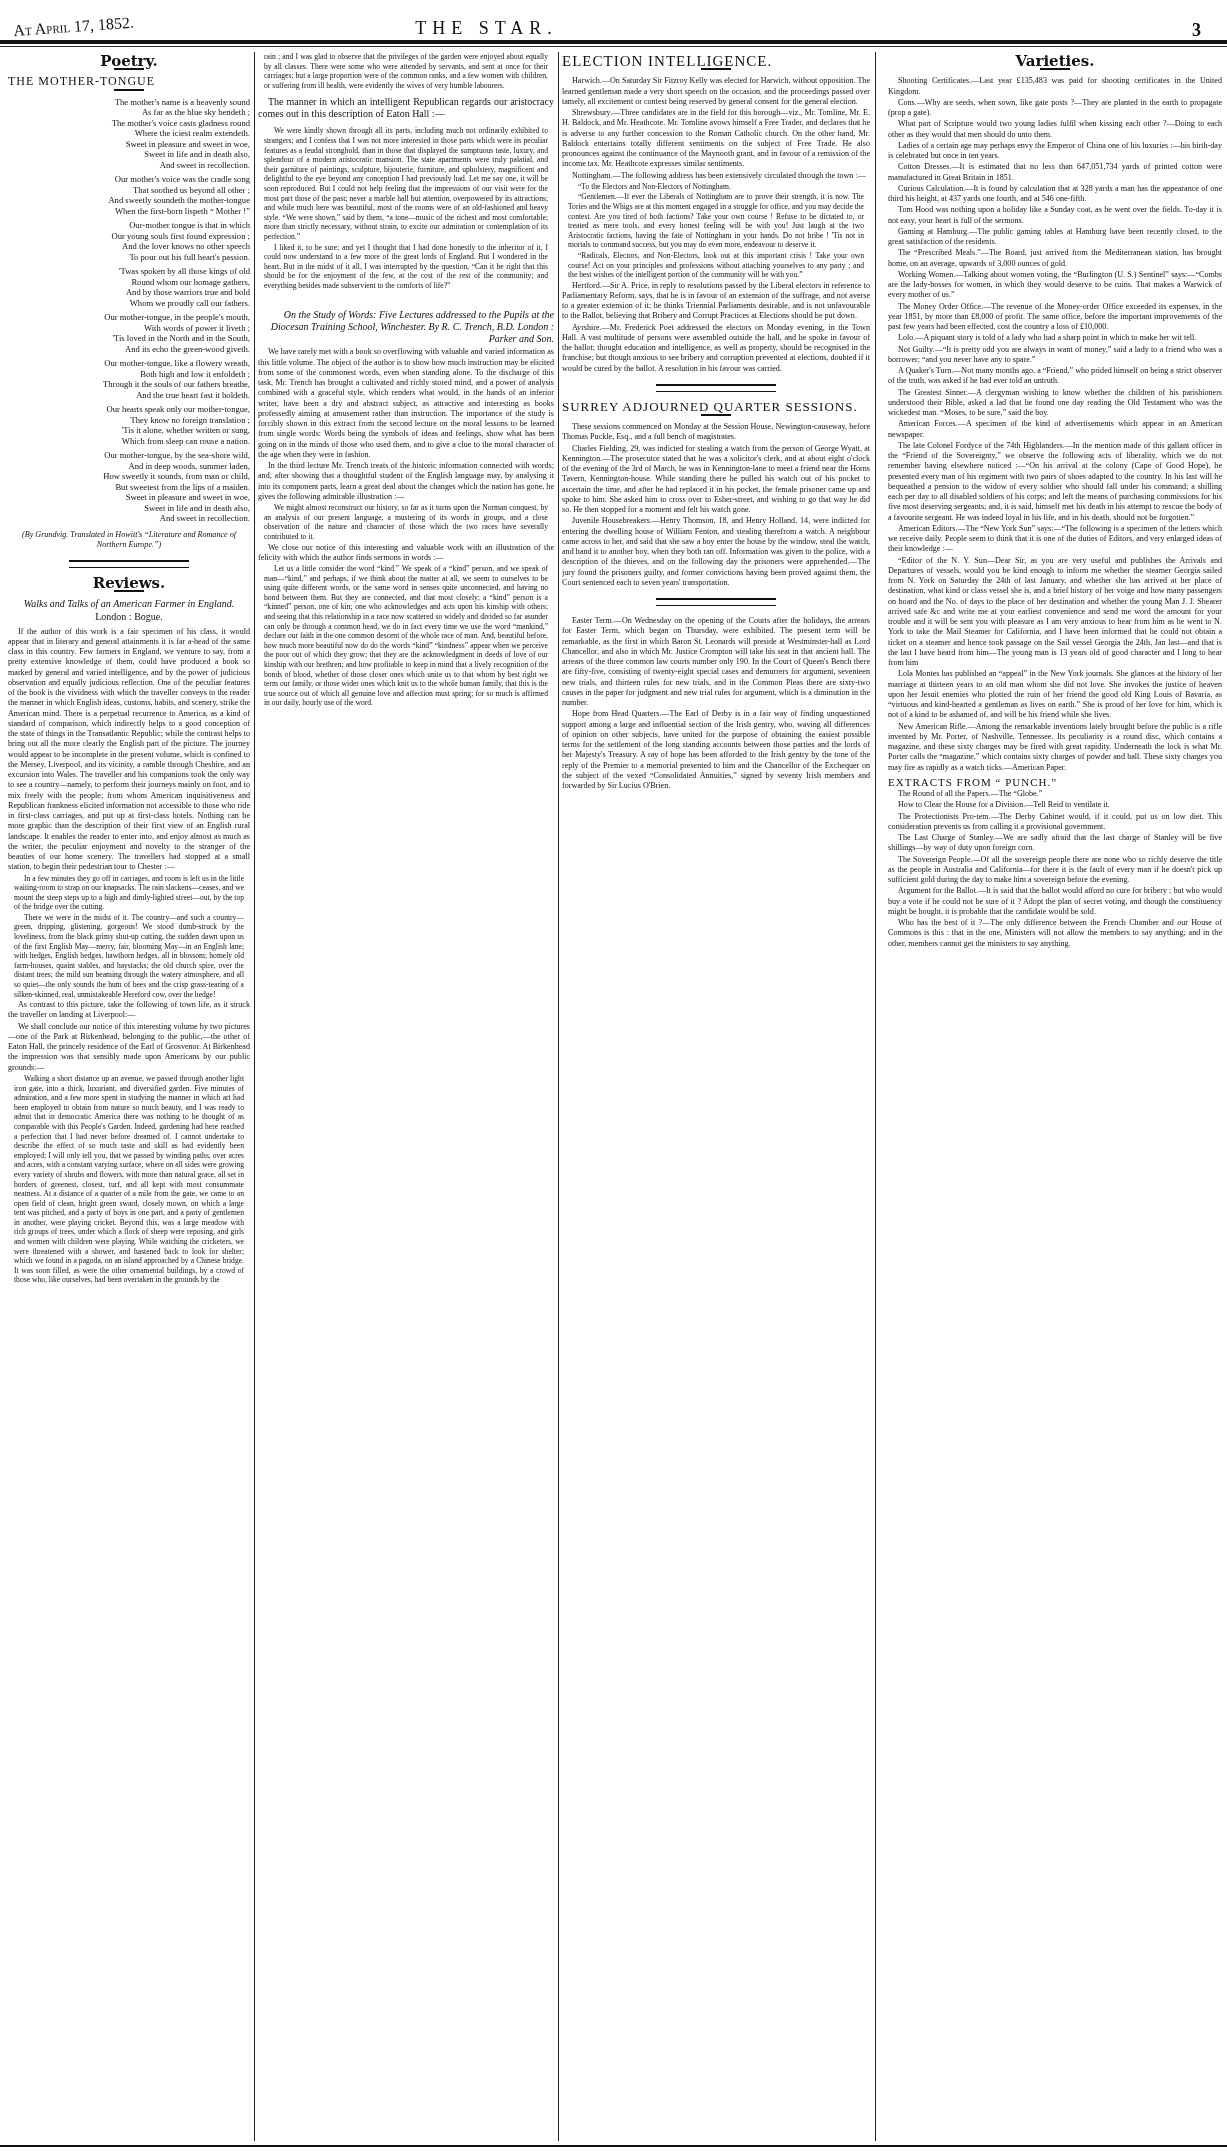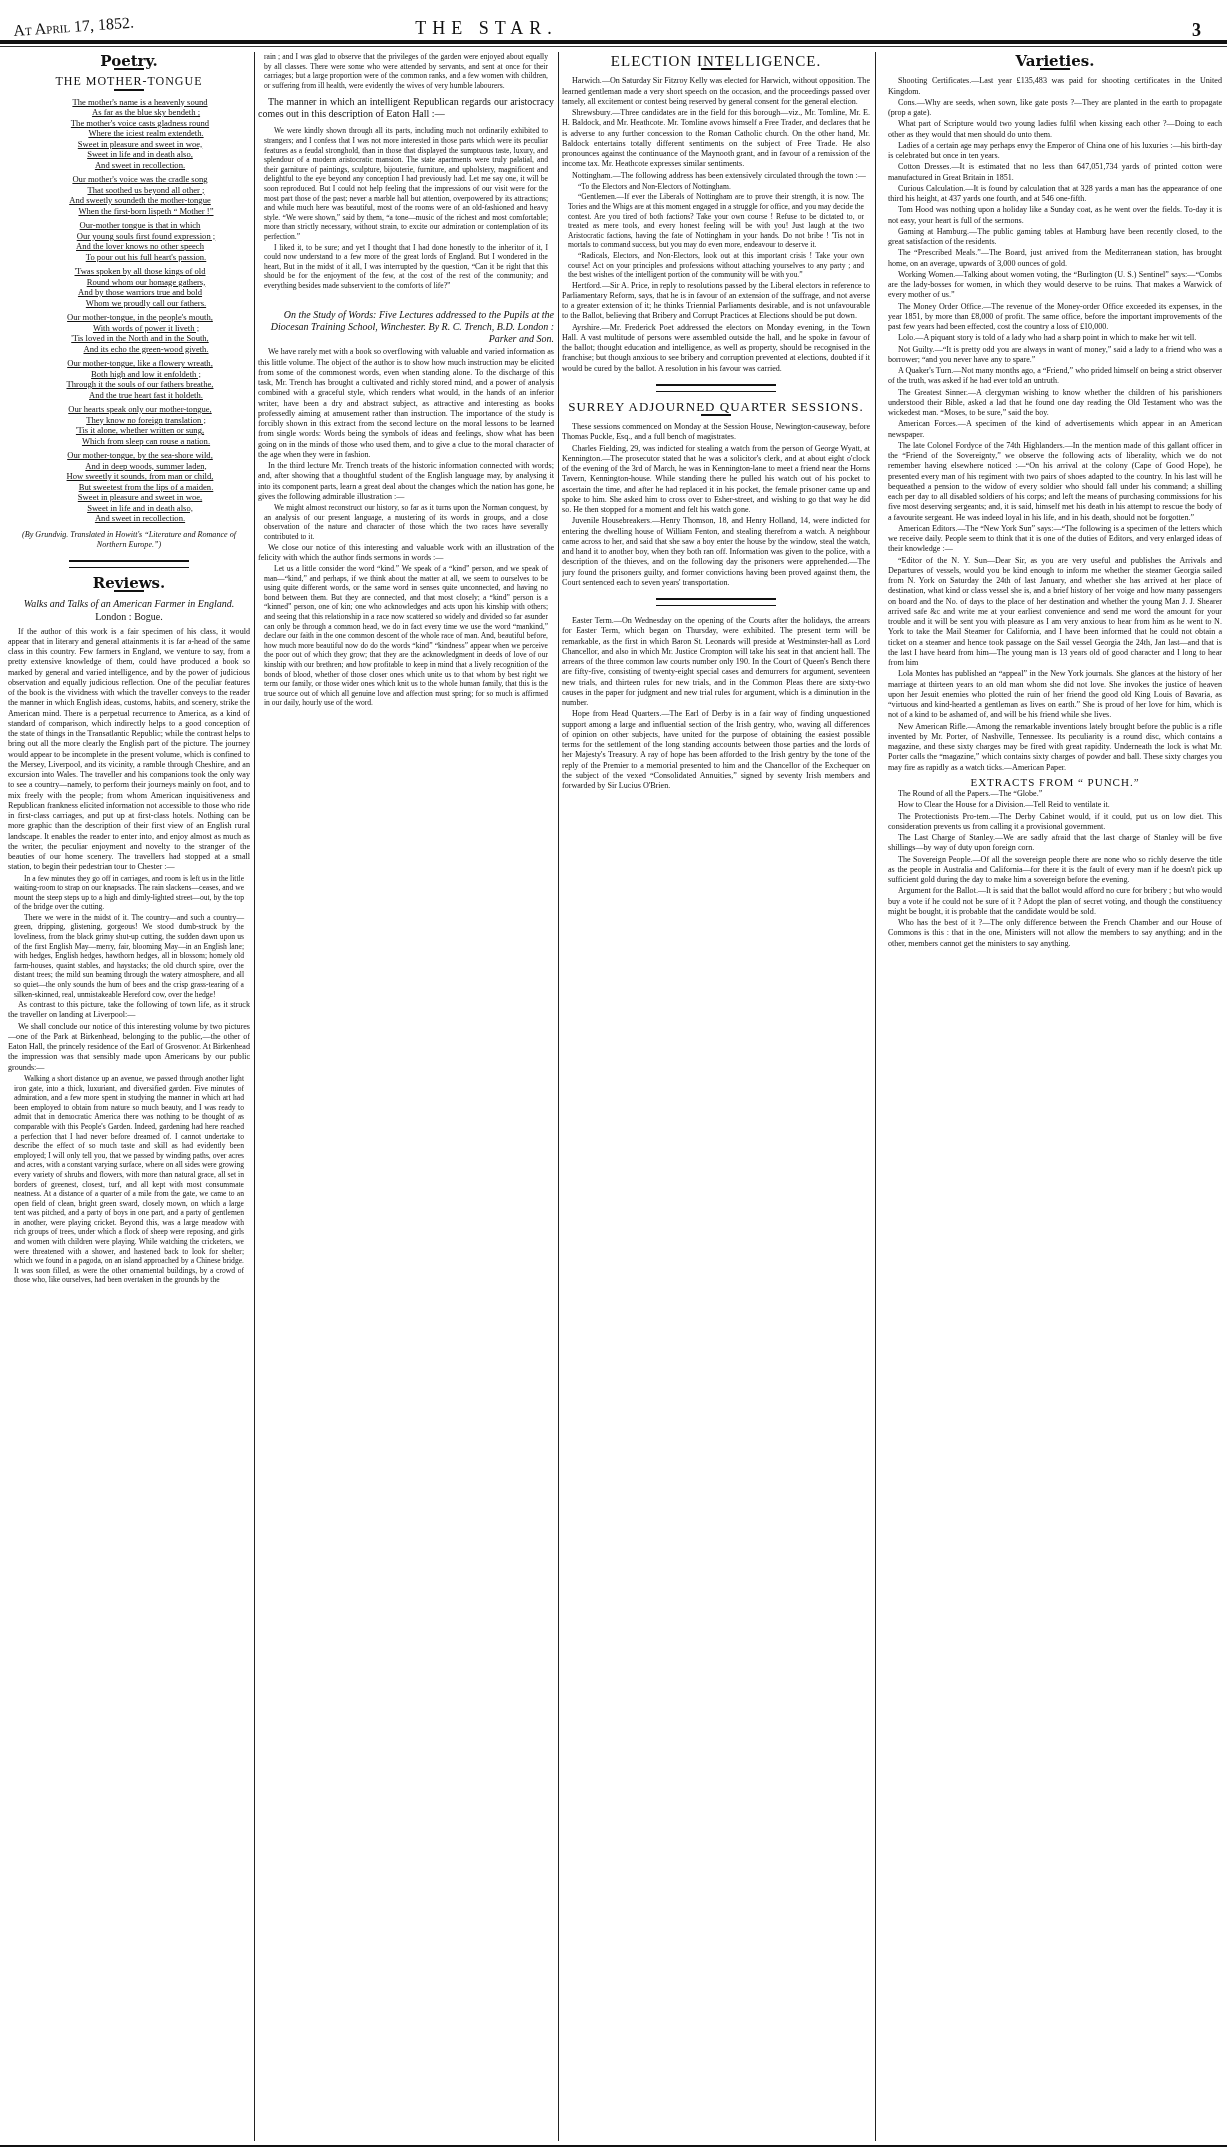--- a/index.html
+++ b/index.html
@@ -12,26 +12,26 @@
   .mh-rule { position:absolute; left:0; top:40px; width:1227px; height:4px; background:#111; }
   .mh-rule2 { position:absolute; left:0; top:46px; width:1227px; height:1px; background:#333; }
   .col { position:absolute; top:52px; bottom:14px; overflow:hidden; font-size:8.1px; line-height:10.25px; text-align:justify; hyphens:auto; }
   .c1 { left:8px; width:242px; }
   .c2 { left:258px; width:296px; }
   .c3 { left:562px; width:308px; }
   .c4 { left:880px; width:334px;margin-left:8px; }
   .vrule { position:absolute; top:52px; bottom:14px; width:1px; background:#222; }
   .bottom-rule { position:absolute; left:0; bottom:8px; width:1227px; height:2px; background:#111; }
   h2.section { font-family:"DejaVu Serif",serif; font-weight:bold; font-size:15px; text-align:center; margin:4px 0 2px; }
-  h3.head { font-size:12px; font-weight:normal; text-align:center; letter-spacing:1px; margin:4px 0 2px; }
+  h3.head { font-size:12px; font-weight:normal; text-align:left; letter-spacing:1px; margin:4px 0 2px; }
   .short-rule { width:30px; height:2px; background:#111; margin:2px auto 6px; }
   .orn-rule { width:120px; height:5px; border-top:2px solid #111; border-bottom:1px solid #111; margin:10px auto; }
   p { margin:0 0 1px; text-indent:10px; }
   p.noind { text-indent:0;font-family:Liberation Serif, serif; }
-  .poem { padding-left:22px; font-size:8.6px; line-height:10.5px; text-align:center;text-decoration:underline; }
+  .poem { padding-left:22px; font-size:8.6px; line-height:10.5px; text-align:right; }
   .poem .stanza { margin-bottom:4px; }
   .poem .l { display:block; }
   .poem .l.i { padding-left:12px; }
   .attrib { font-style:italic; text-align:center; margin:6px 0; }
   .review-title { font-style:italic; text-align:center; font-size:10px; line-height:12px; margin:4px 0 2px; }
   .review-pub { text-align:center; font-size:10px; margin-bottom:4px; }
   .quote { font-size:7.6px; line-height:9.6px; padding:0 6px; }
   .sig { text-align:center; font-size:9px; line-height:11px; }
 </style>
 </head>

